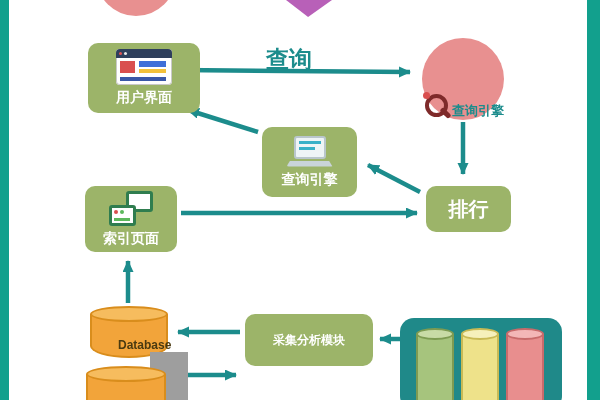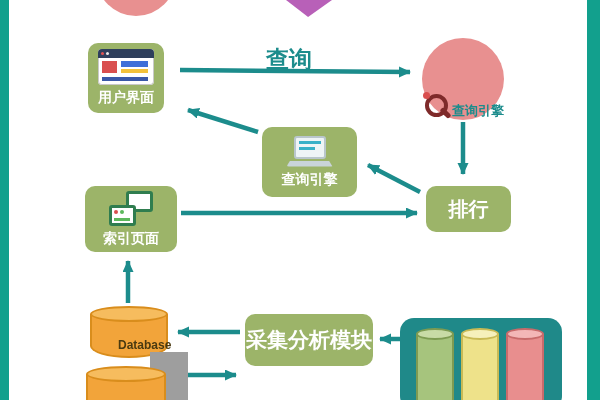--- a/index.html
+++ b/index.html
@@ -20,21 +20,21 @@
   .engine-label{color:var(--arrow,#1c8c8c);font-weight:bold;font-size:13px;margin-top:2px;white-space:nowrap;}
 
   .purple-tri{position:absolute;left:286px;top:0;width:46px;height:17px;
     background:var(--purple,#b860b8);clip-path:polygon(0 0,100% 0,48% 100%);}
 
   .node{position:absolute;border-radius:10px;}
   .node.green{background:var(--node-green,#9cb469);}
   .node.col{display:flex;flex-direction:column;align-items:center;justify-content:center;gap:4px;}
   .node.center{display:flex;align-items:center;justify-content:center;}
   .node-label{color:#ffffff;font-weight:bold;font-size:14px;white-space:nowrap;}
-  .node-label.big{font-size:21px;}
+  .node-label.big{font-size:12px;}
   .node-label.xl{font-size:20px;}
 
   .flow-label{position:absolute;color:var(--arrow,#1c8c8c);font-weight:bold;font-size:23px;white-space:nowrap;}
 
   
   .browser-icon{width:56px;height:36px;background:#ffffff;border-radius:4px;overflow:hidden;position:relative;box-shadow:inset 0 0 0 1px #c9c9c9;}
   .b-bar{height:9px;background:#2e3f5c;display:flex;align-items:center;gap:2px;padding-left:3px;}
   .b-dot{width:3px;height:3px;border-radius:50%;}
   .b-dot.r{background:#e05252;}.b-dot.w{background:#e8e8e8;}
   .b-left{position:absolute;left:4px;top:12px;width:15px;height:12px;background:#d94f4f;}
@@ -110,21 +110,21 @@
     <line class="conn" x1="128" y1="303" x2="128" y2="261" marker-end="url(#ah)"></line>
     <line class="conn" x1="240" y1="332" x2="178" y2="332" marker-end="url(#ah)"></line>
     <line class="conn" x1="404" y1="339" x2="380" y2="339" marker-end="url(#ah)"></line>
     <line class="conn" x1="174" y1="375" x2="236" y2="375" marker-end="url(#ah)"></line>
   </svg>
 
   <div class="circle" style="left:96px;top:-64px;width:80px;height:80px;"></div>
 
   <div class="purple-tri"></div>
 
-  <div class="node green col" style="left:88px;top:43px;width:76px;height:70px;">
+  <div class="node green col" style="left:88px;top:43px;width:112px;height:70px;">
     <div class="browser-icon">
       <div class="b-bar">
         <span class="b-dot r"></span>
         <span class="b-dot w"></span>
       </div>
       <div class="b-left"></div>
       <div class="b-right"></div>
       <div class="b-right2"></div>
       <div class="b-bottom"></div>
     </div>

